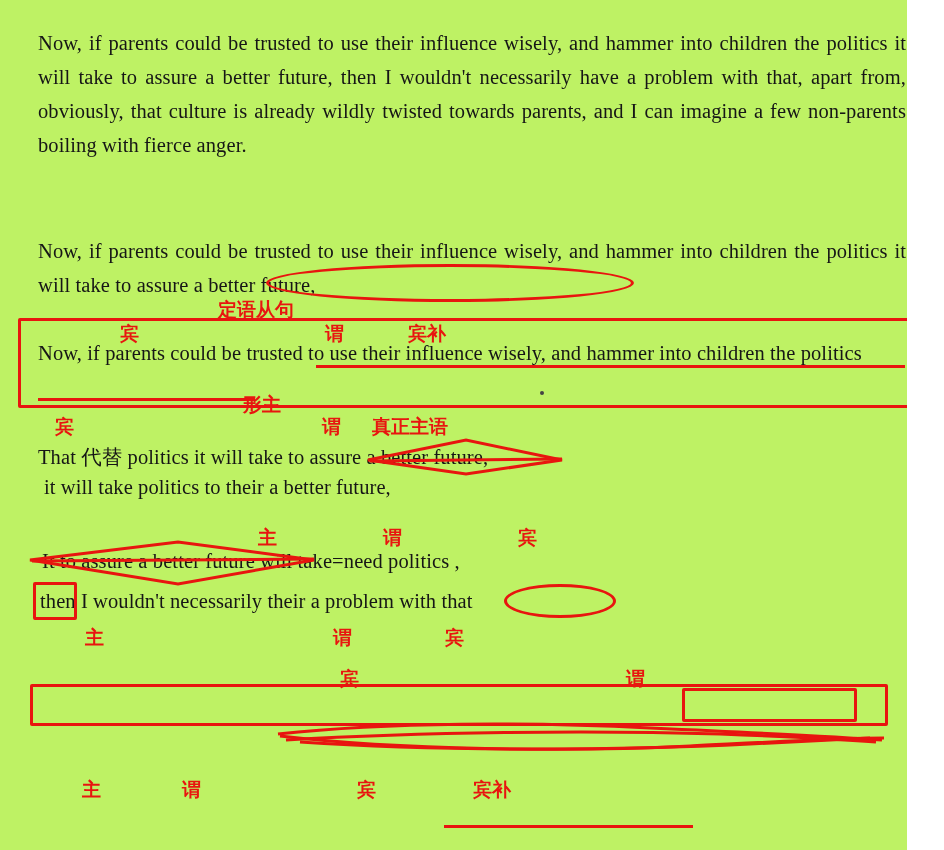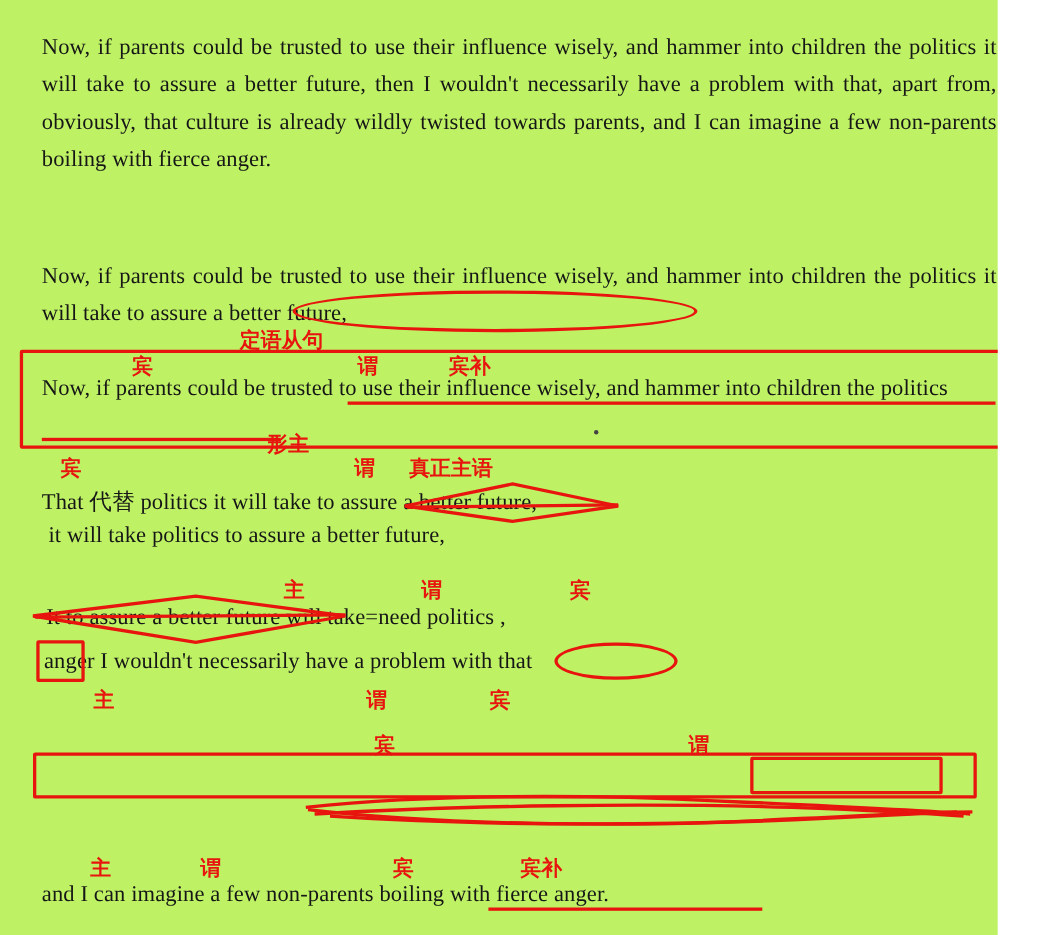--- a/index.html
+++ b/index.html
@@ -103,36 +103,36 @@
 
   <div class="para" style="left:38px; top:440px; width:880px;">That 代替  politics it will take to assure a better future,</div>
 
   <div class="lens" style="left:366px; top:428px;">
     <svg width="200" height="50" viewBox="0 0 200 50">
       <path d="M2,32 L100,12 L196,32 L100,46 Z" fill="none" stroke="#e8150f" stroke-width="3"></path>
       <path d="M4,33 L196,31" fill="none" stroke="#e8150f" stroke-width="3"></path>
     </svg>
   </div>
 
-  <div class="para" style="left:44px; top:470px; width:880px;">it will take politics to assure a better future,</div>
+  <div class="para" style="left:44px; top:470px; width:880px;">it will take politics to their a better future,</div>
 
   <div class="cn" style="left:258px; top:528px;">主</div>
   <div class="cn" style="left:383px; top:528px;">谓</div>
   <div class="cn" style="left:518px; top:528px;">宾</div>
 
   <div class="para" style="left:42px; top:544px; width:880px;">It to assure a better future will take=need politics ,</div>
 
   <div class="lens" style="left:28px; top:540px;">
     <svg width="290" height="50" viewBox="0 0 290 50">
       <path d="M2,20 L150,2 L286,20 L150,44 Z" fill="none" stroke="#e8150f" stroke-width="3"></path>
       <path d="M4,21 L286,19" fill="none" stroke="#e8150f" stroke-width="3"></path>
     </svg>
   </div>
 
-  <div class="para" style="left:40px; top:584px; width:880px;">anger I wouldn't necessarily have a problem with that</div>
+  <div class="para" style="left:40px; top:584px; width:880px;">then I wouldn't necessarily their a problem with that</div>
 
   <div class="box" style="left:33px; top:582px; width:44px; height:38px;"></div>
 
   <div class="ellipse" style="left:504px; top:584px; width:112px; height:34px;"></div>
 
   <div class="cn" style="left:85px; top:628px;">主</div>
   <div class="cn" style="left:333px; top:628px;">谓</div>
   <div class="cn" style="left:445px; top:628px;">宾</div>
 
   <div class="cn" style="left:340px; top:669px;">宾</div>
@@ -150,17 +150,16 @@
       <path d="M16,20 C150,12 320,10 450,14 C530,17 580,20 606,22" fill="none" stroke="#e8150f" stroke-width="3"></path>
       <path d="M30,22 C180,32 360,30 480,24 C540,21 580,19 600,18" fill="none" stroke="#e8150f" stroke-width="3"></path>
     </svg>
   </div>
 
   <div class="cn" style="left:82px; top:780px;">主</div>
   <div class="cn" style="left:182px; top:780px;">谓</div>
   <div class="cn" style="left:357px; top:780px;">宾</div>
   <div class="cn" style="left:473px; top:780px;">宾补</div>
 
-  <div class="para" style="left:38px; top:796px; width:880px;">and I can imagine a few non-parents boiling with fierce anger.</div>
 
   <div class="uline" style="left:444px; top:825px; width:249px;"></div>
 
 </div>
 
 </body></html>

